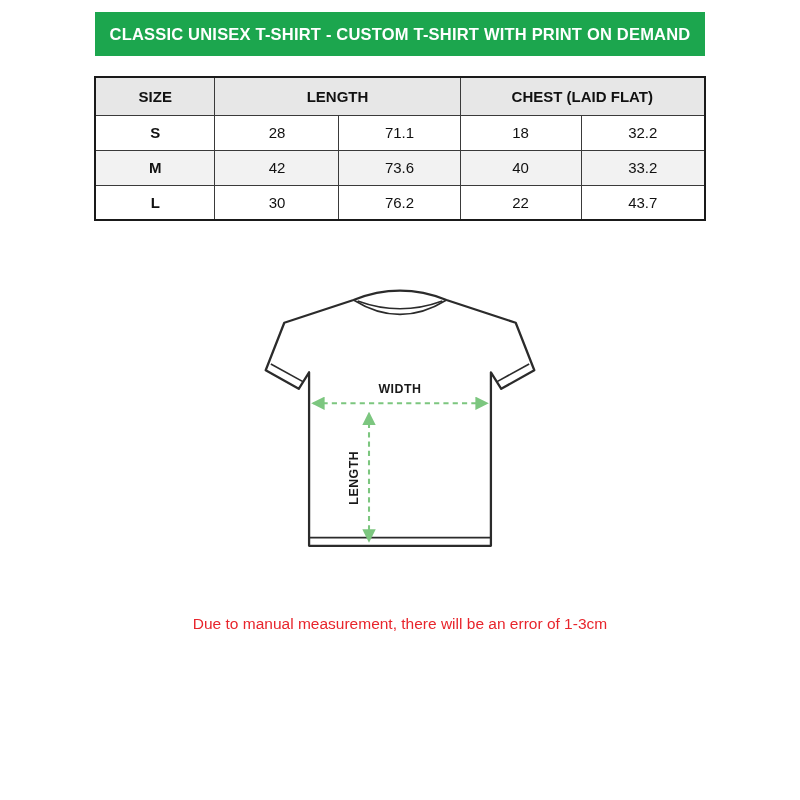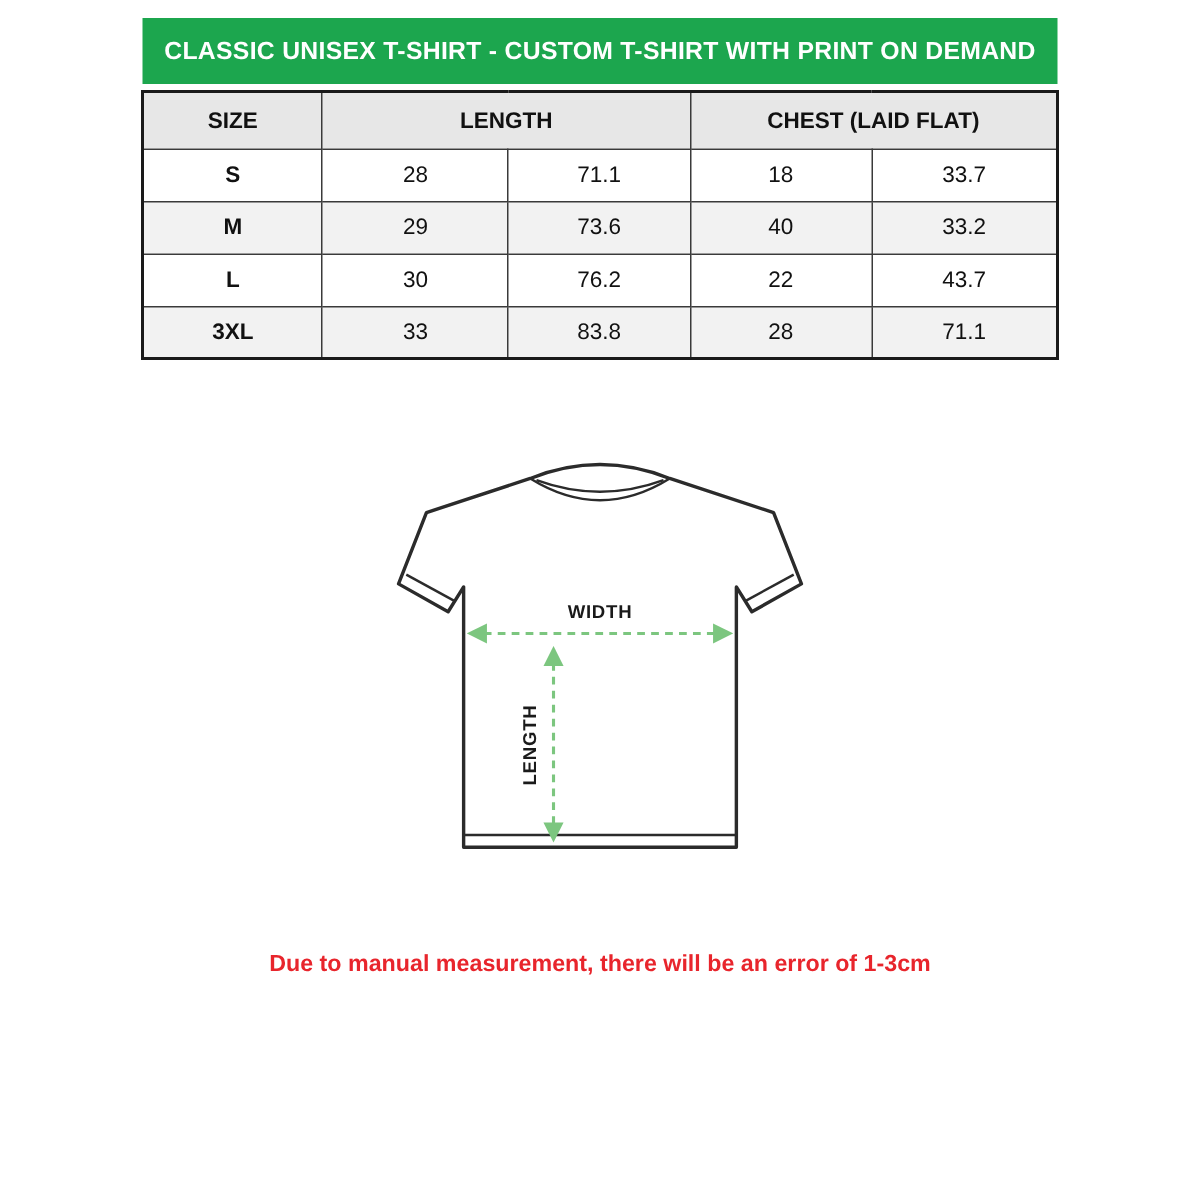--- a/index.html
+++ b/index.html
@@ -25,21 +25,21 @@
   .banner{
     margin-top:12px;
     width:610px;height:44px;
     background:var(--banner-bg);
     color:var(--banner-fg);
     display:flex;align-items:center;justify-content:center;
     font-weight:bold;font-size:16.5px;letter-spacing:.2px;
     text-align:center;
   }
   .size-table{
-    margin-top:4px;
+    margin-top:20px;
     width:610px;
     border-collapse:collapse;
     border:2px solid #1a1a1a;
     table-layout:fixed;
   }
   .size-table th,.size-table td{
     border:1px solid #3a3a3a;
     height:35px;
     text-align:center;
     vertical-align:middle;
@@ -62,21 +62,21 @@
   .tshirt-detail{fill:none;stroke:var(--line-dark);stroke-width:1.6;}
   .measure-line{stroke:var(--arrow-green);stroke-width:2;stroke-dasharray:5 4;fill:none;}
   .arrow-fill{fill:var(--arrow-green);}
   .measure-label{
     font-family:"Liberation Sans", sans-serif;
     font-size:12px;font-weight:bold;fill:#1a1a1a;letter-spacing:.5px;
   }
   .footer-note{
     margin-top:34px;
     color:var(--note-red);
-    font-weight:bold;
+    font-weight:normal;
     font-size:15.5px;
     text-align:center;
   }
 </style>
 </head>
 <body>
 
 <div class="page">
 
   <div class="banner">
@@ -97,42 +97,35 @@
         <th colspan="2">LENGTH</th>
         <th colspan="2">CHEST (LAID FLAT)</th>
       </tr>
     </thead>
     <tbody>
       <tr>
         <td class="size-col">S</td>
         <td>28</td>
         <td>71.1</td>
         <td>18</td>
-        <td>33.7</td>
+        <td>32.2</td>
       </tr>
       <tr>
         <td class="size-col">M</td>
-        <td>29</td>
+        <td>42</td>
         <td>73.6</td>
         <td>40</td>
         <td>33.2</td>
       </tr>
       <tr>
         <td class="size-col">L</td>
         <td>30</td>
         <td>76.2</td>
         <td>22</td>
         <td>43.7</td>
-      </tr>
-      <tr>
-        <td class="size-col">3XL</td>
-        <td>33</td>
-        <td>83.8</td>
-        <td>28</td>
-        <td>71.1</td>
       </tr>
     </tbody>
   </table>
 
   <div class="diagram-wrap">
     <svg width="310" height="312" viewBox="0 0 300 302">
       <defs>
         <marker id="ah" viewBox="0 0 10 10" refX="8.5" refY="5" markerWidth="6.5" markerHeight="6.5" orient="auto-start-reverse">
           <path d="M0,0 L10,5 L0,10 Z" class="arrow-fill"></path>
         </marker>

